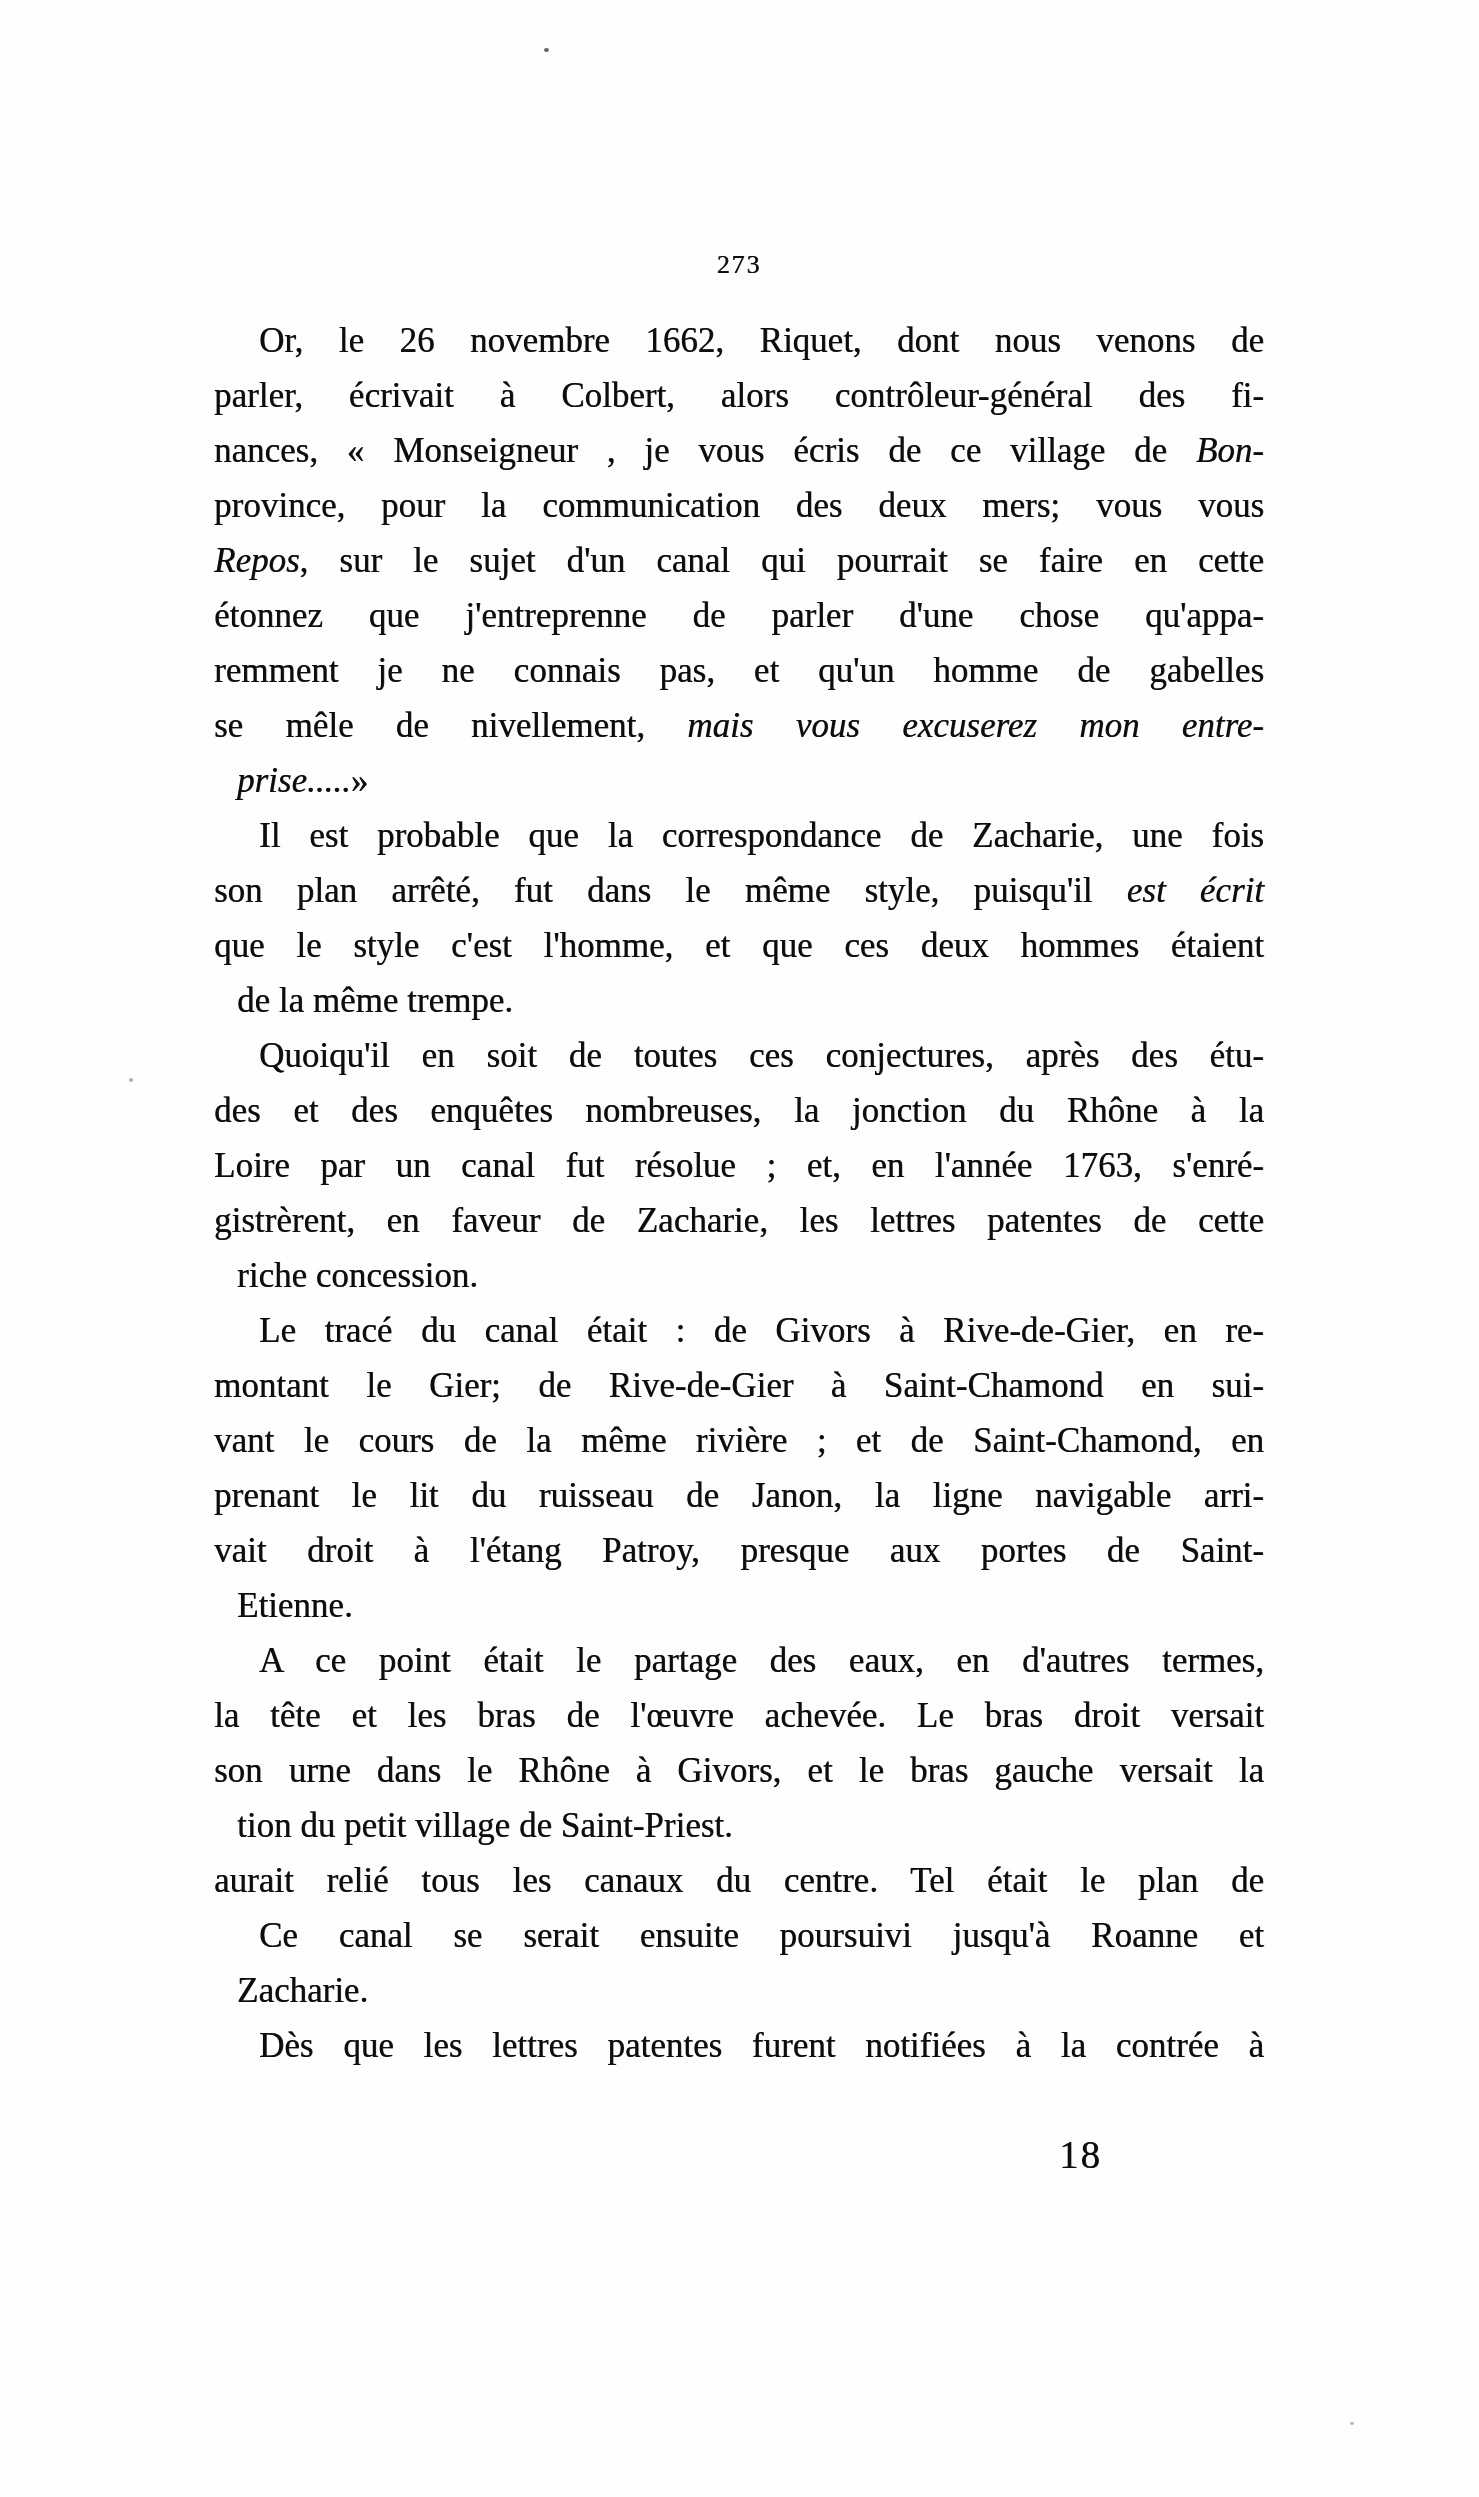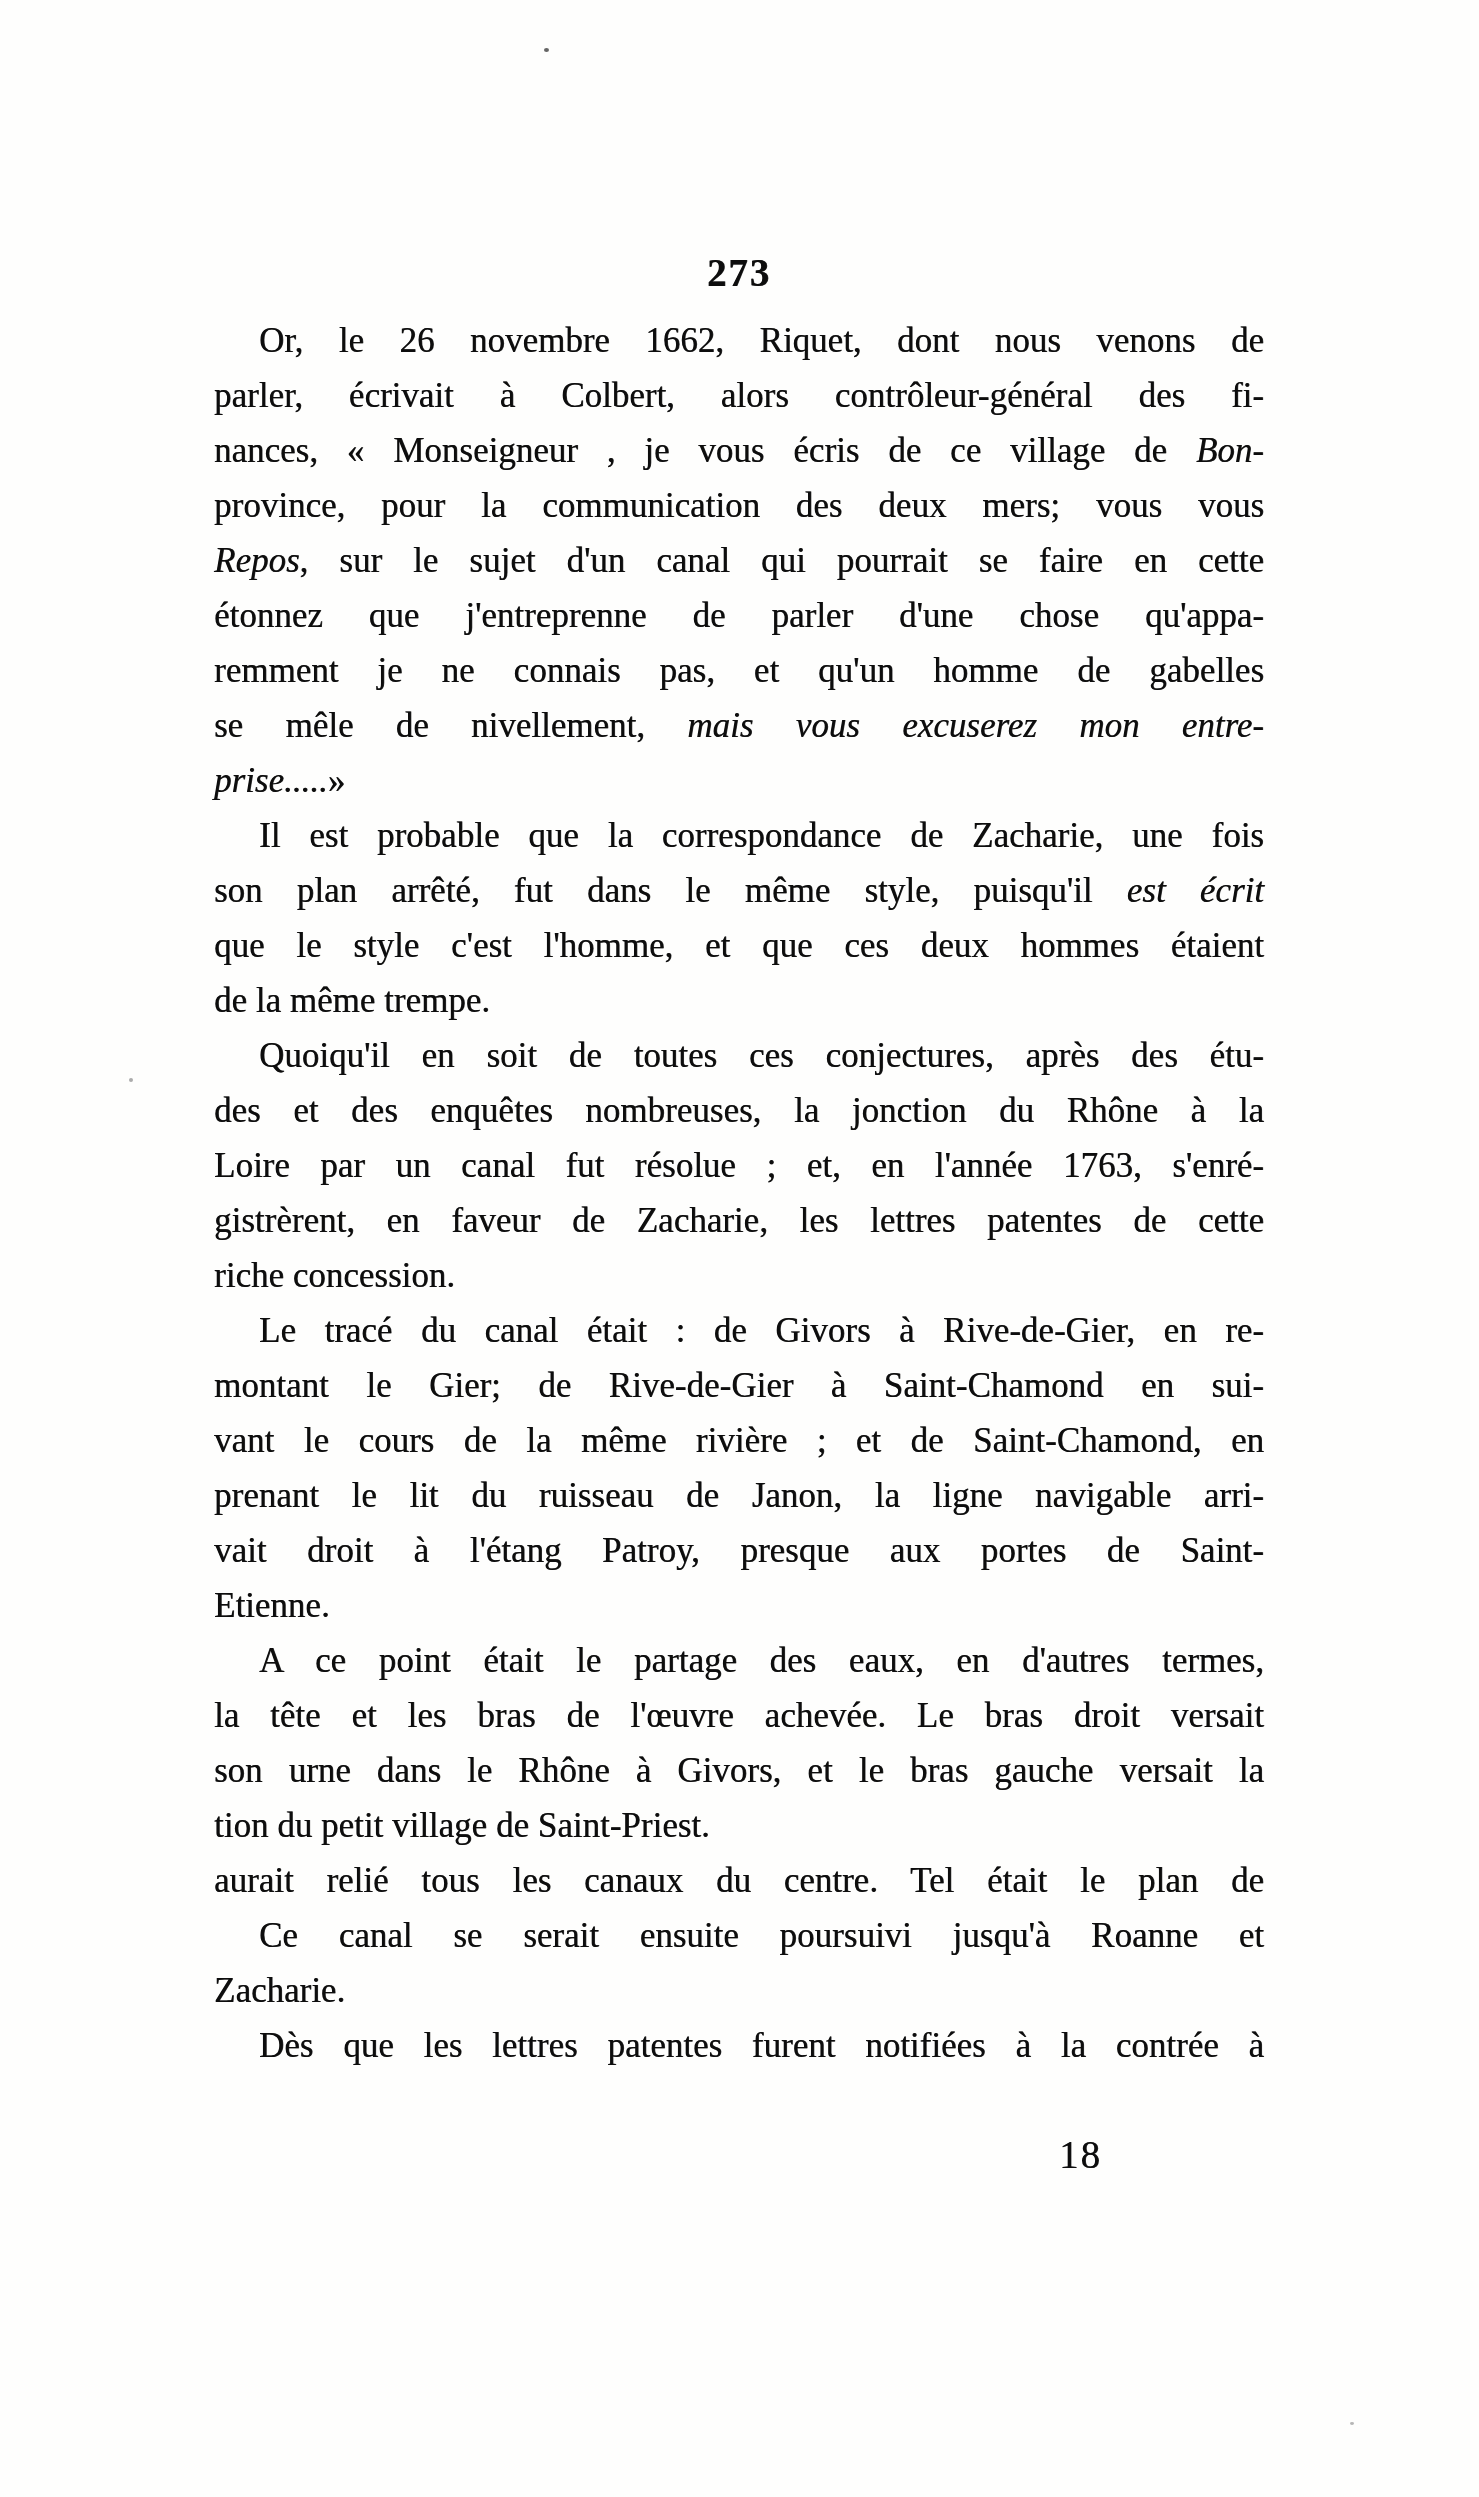--- a/index.html
+++ b/index.html
@@ -12,38 +12,37 @@
     color: #0d0d0d;
   }
   .scan-page {
     position: absolute; inset: 0;
     background: #fefefd;
   }
   .page-number {
     position: absolute;
     top: 250px; left: 214px; width: 1050px;
     text-align: center;
-    font-size: 39px;
+    font-size: 26px;
     letter-spacing: 1.9px;
     text-shadow: 0.5px 0 0 rgba(0,0,0,0.75);
-    font-weight: bold;
   }
   .text-block {
     position: absolute;
     top: 313px; left: 214px; width: 1050px;
     font-size: 35px;
     line-height: 55px;
     text-shadow: 0.5px 0 0 rgba(0,0,0,0.75);
   }
   .para { margin: 0; }
   .line {
     text-align: justify;
     text-align-last: justify;
   }
-  .line.no-just { text-align-last: left; }
+  .line.no-just { text-align-last: left; margin-left: 23px; }
   .line.indent { text-indent: 45px; }
   .it { font-style: italic; }
   .signature-mark {
     position: absolute;
     top: 2132px; left: 1059px;
     font-size: 39px;
     letter-spacing: 1.9px;
     text-shadow: 0.5px 0 0 rgba(0,0,0,0.75);
   }
   .speck {

